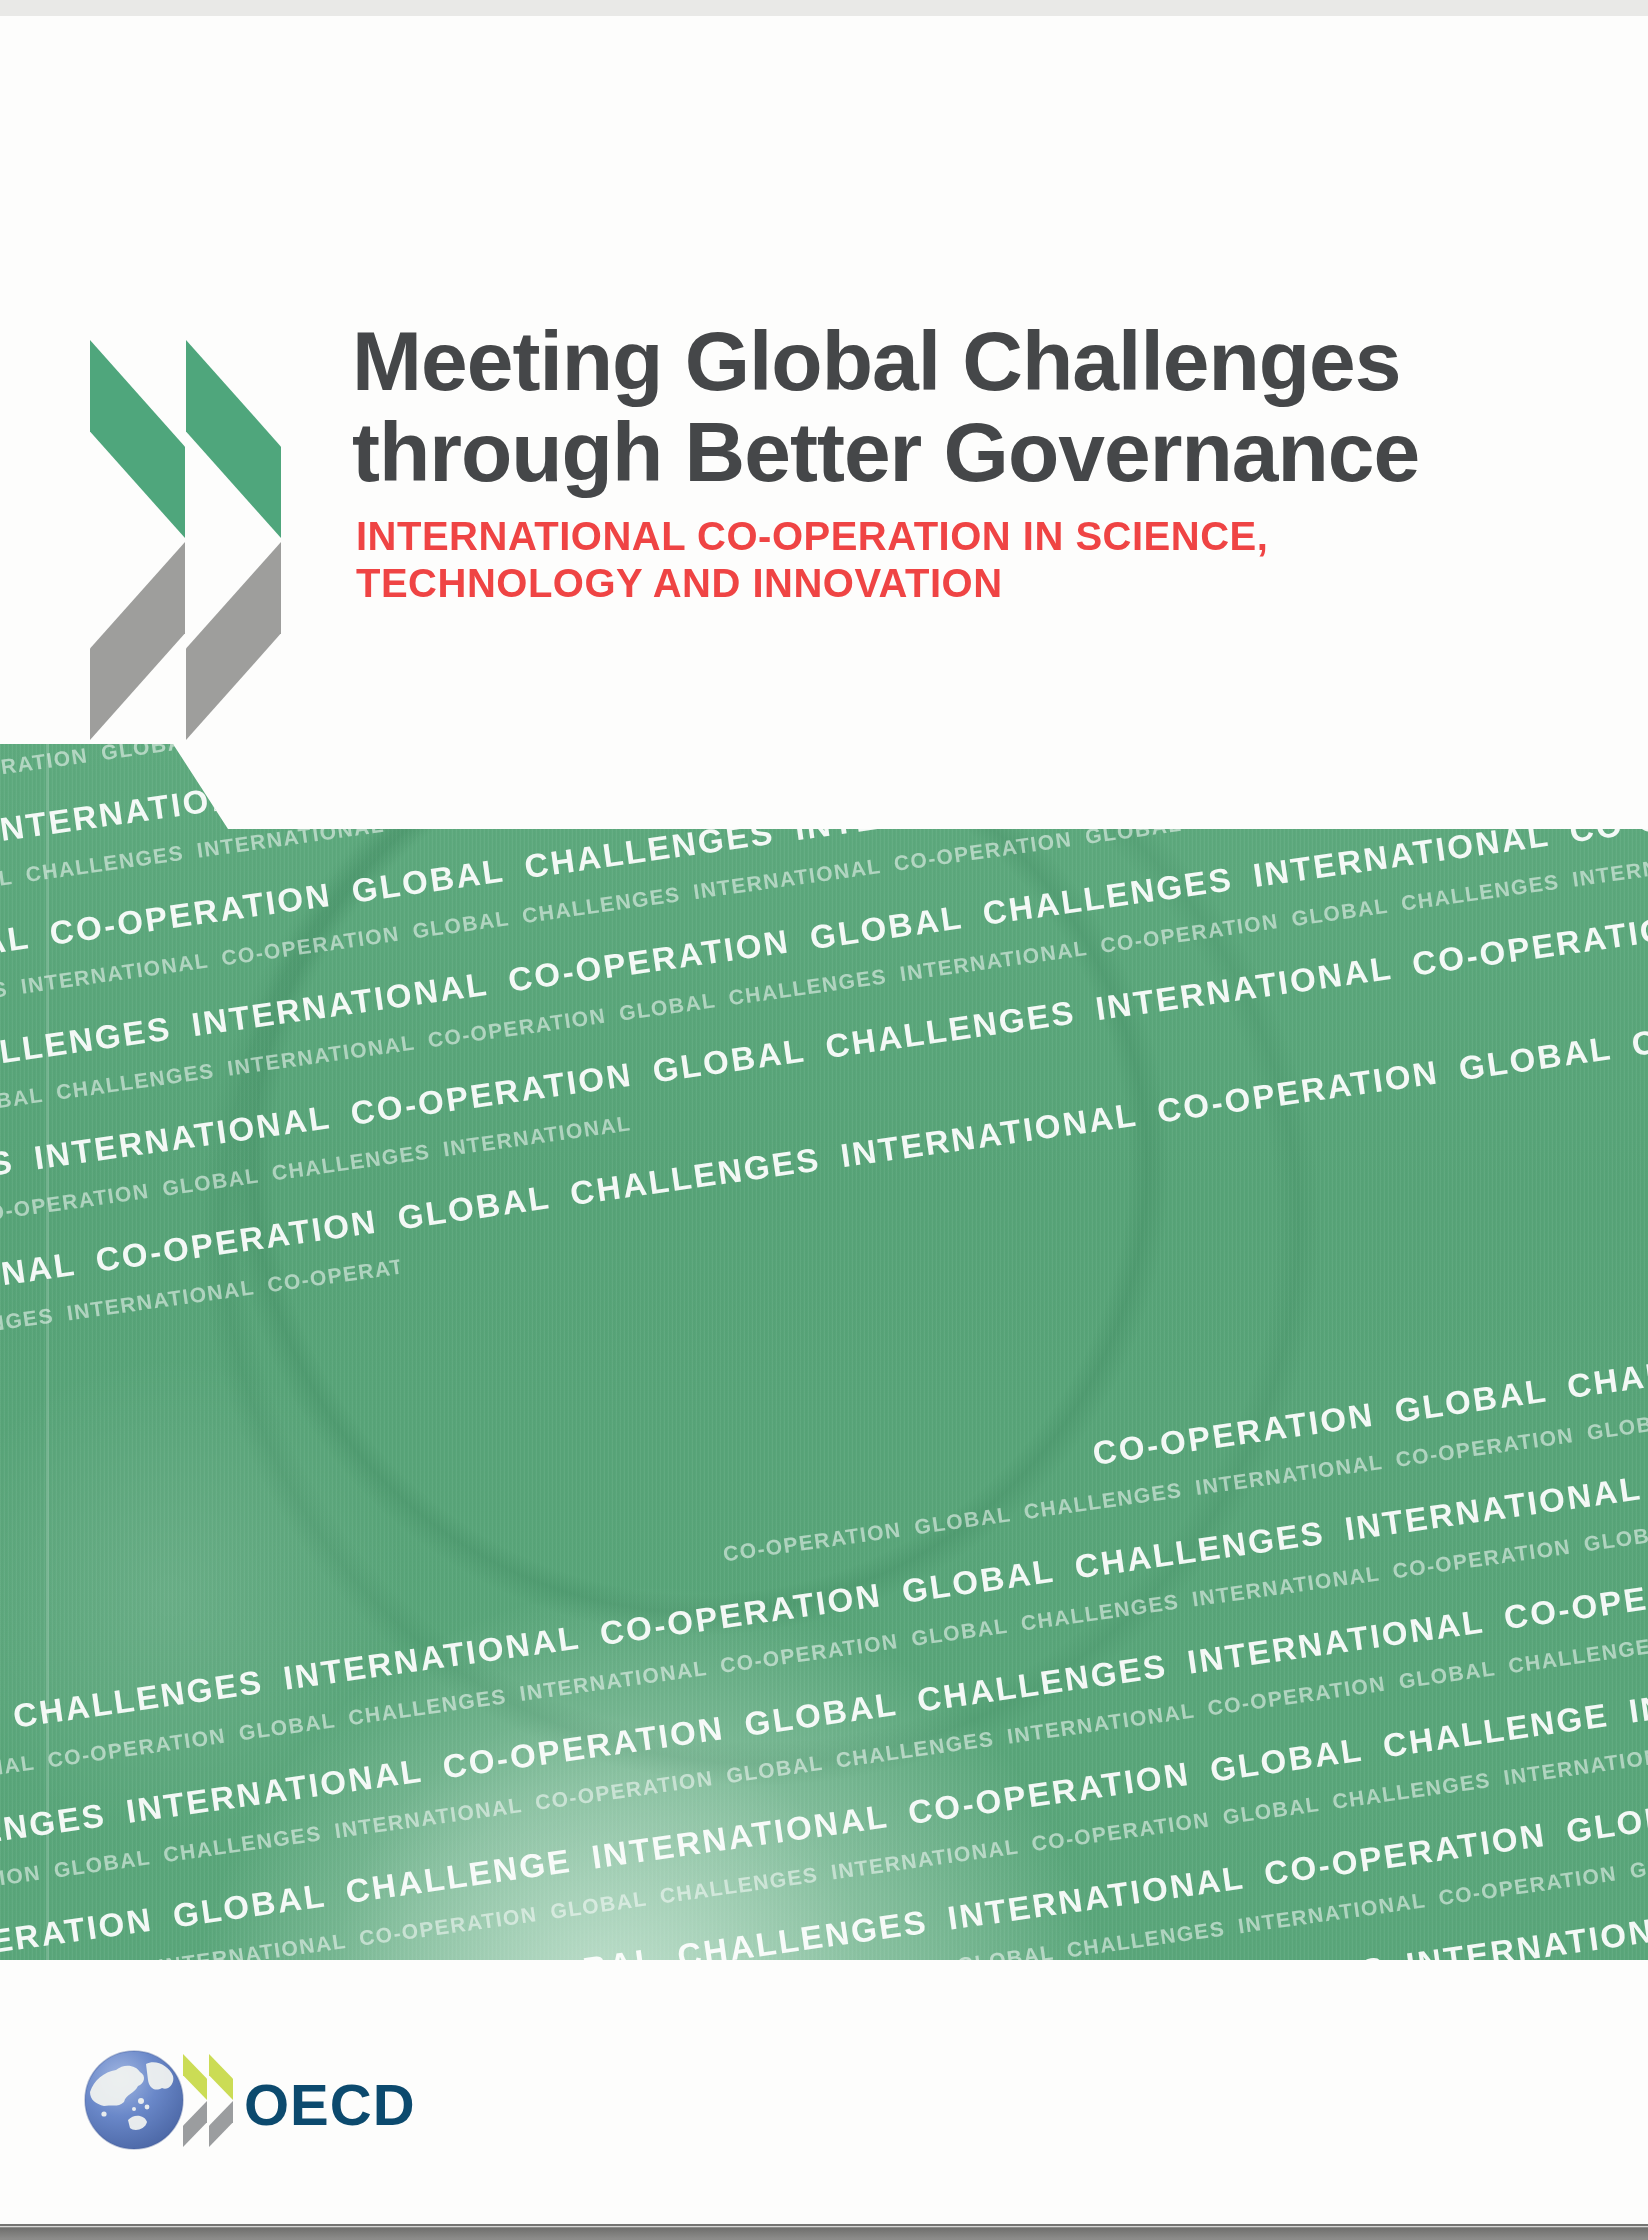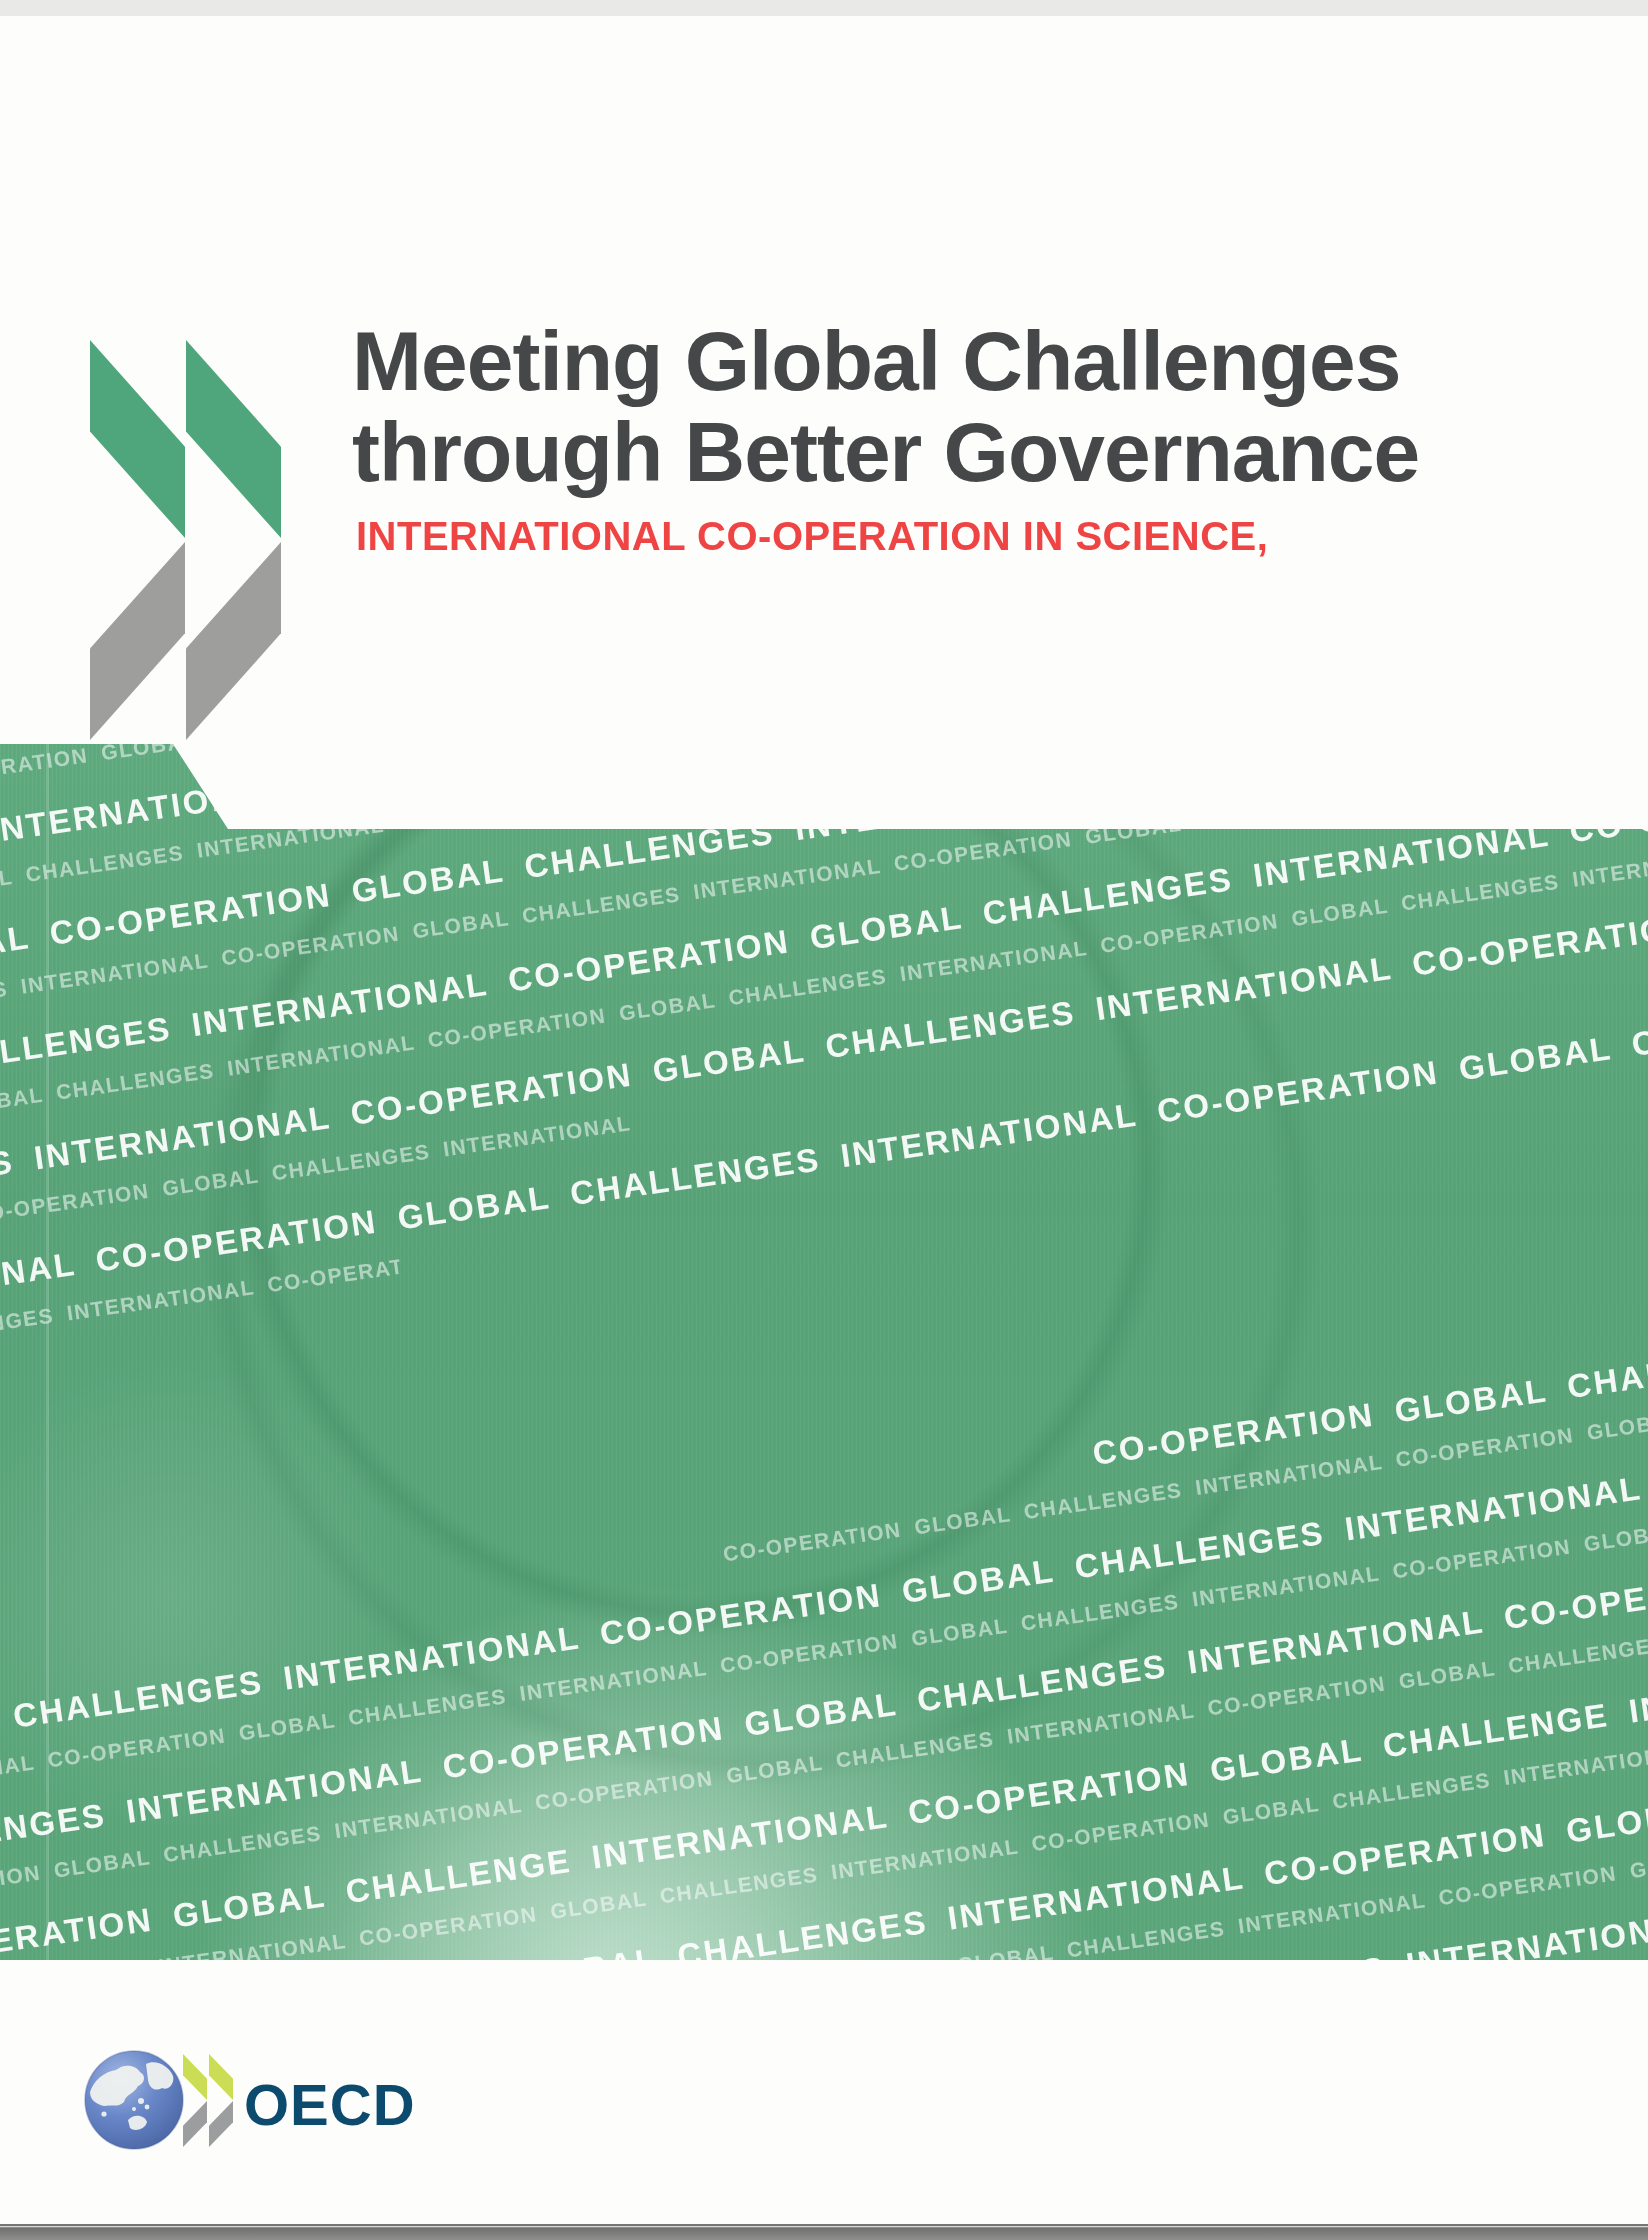--- a/index.html
+++ b/index.html
@@ -99,20 +99,21 @@
     <polygon points="100,212 100,308 0,420 0,324" fill="#9e9e9c"></polygon>
     <polygon points="0,0 0,96 100,208 100,112" fill="#4fa67c"></polygon>
   </svg>
 
   <div class="title">
     <div>Meeting Global Challenges</div>
     <div>through Better Governance</div>
   </div>
   <div class="subtitle">
     <div>INTERNATIONAL CO-OPERATION IN SCIENCE,</div>
+    <div>TECHNOLOGY AND INNOVATION</div>
   </div>
 
   <div class="band">
     <div class="band-bg"></div>
     <div class="band-scanlines"></div>
     <div class="sphere-glow"></div>
     <div class="sphere-edge"></div>
     <div class="rows" id="pattern-rows">
         <div class="row big" style="top: 0px;">GLOBAL CHALLENGES INTERNATIONAL CO-OPERATION GLOBAL CHALLENGES INTERNATIONAL CO-OPERATION GLOBAL CHALLENGES INTERNATIONAL CO-OPERATION </div>
         <div class="row small" style="top: 55px;">INTERNATIONAL CO-OPERATION GLOBAL CHALLENGES INTERNATIONAL CO-OPERATION GLOBAL CHALLENGES INTERNATIONAL CO-OPERATION GLOBAL CHALLENGES INTERNATIONAL CO-OPERATION GLOBAL CHALLENGES INTERNATIONAL CO-OPERATION GLOBAL CHALLENGES </div>

